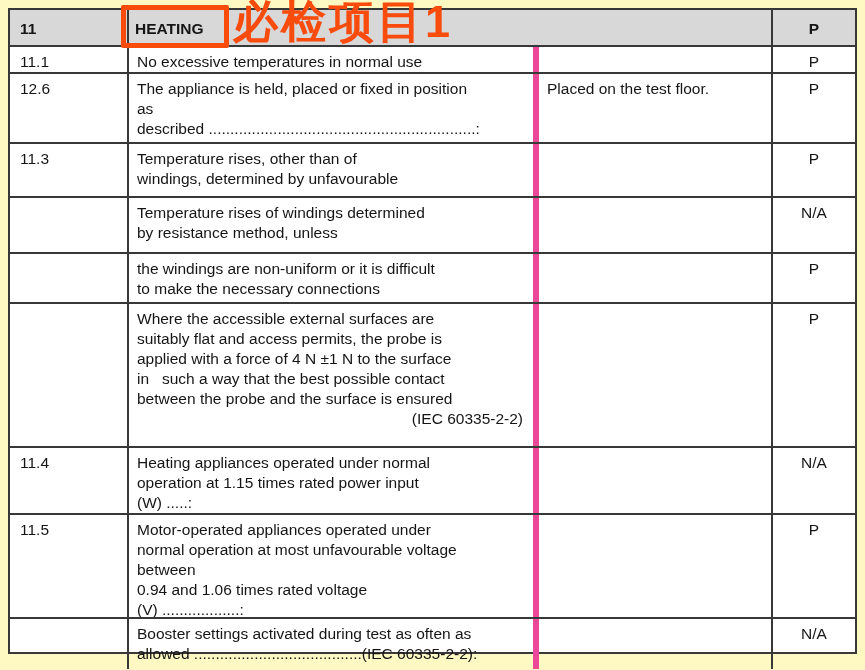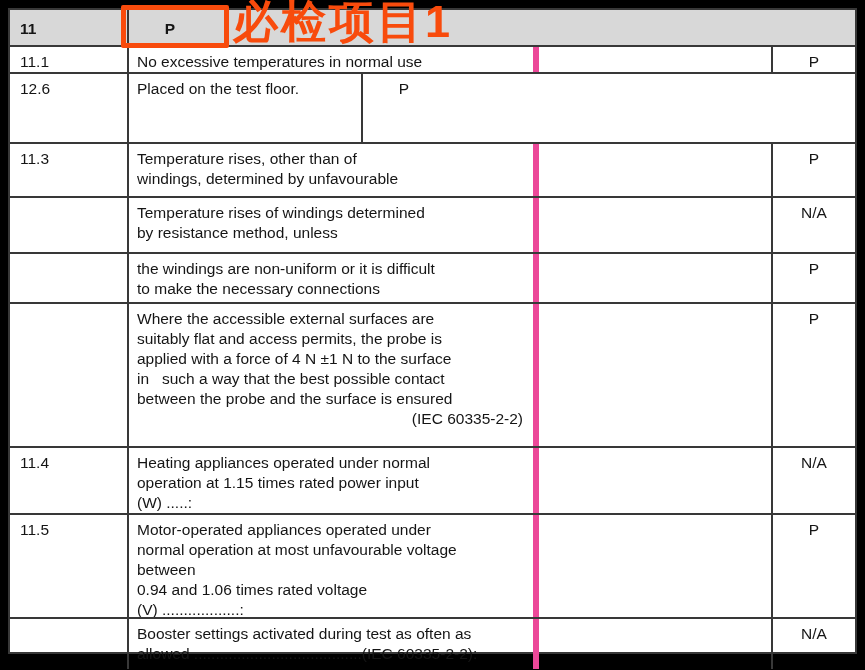--- a/index.html
+++ b/index.html
@@ -1,19 +1,19 @@
 <!DOCTYPE html>
 <html><head>
 <meta charset="utf-8">
 <style>
   html,body{margin:0;padding:0;background:#ffffff;}
   .page{
     position:relative;
     width:865px;height:670px;
-    background:#000000;
+    background:#fef9c3;
     font-family:"Liberation Sans", sans-serif;
     color:#151515;
     overflow:hidden;
   }
   .report-table{
     position:absolute;left:8px;top:8px;
     width:849px;height:646px;
     border:2px solid #383838;
     box-sizing:border-box;
     background:#ffffff;
@@ -65,32 +65,36 @@
 </style>
 </head>
 <body>
 
 <div class="page">
 
   <div class="report-table">
 
     <div class="row header-row">
       <div class="cell c1">11</div>
+      <div class="cell c23">HEATING</div>
       <div class="cell c4">P</div>
     </div>
 
     <div class="row" style="height:27px">
       <div class="cell c1">11.1</div>
       <div class="cell c2">No excessive temperatures in normal use</div>
       <div class="cell c3"></div>
       <div class="cell c4">P</div>
     </div>
 
     <div class="row" style="height:70px">
       <div class="cell c1">12.6</div>
+      <div class="cell c2">The appliance is held, placed or fixed in position
+as
+described ..............................................................:</div>
       <div class="cell c3">Placed on the test floor.</div>
       <div class="cell c4">P</div>
     </div>
 
     <div class="row" style="height:54px">
       <div class="cell c1">11.3</div>
       <div class="cell c2">Temperature rises, other than of
 windings, determined by unfavourable</div>
       <div class="cell c3"></div>
       <div class="cell c4">P</div>

